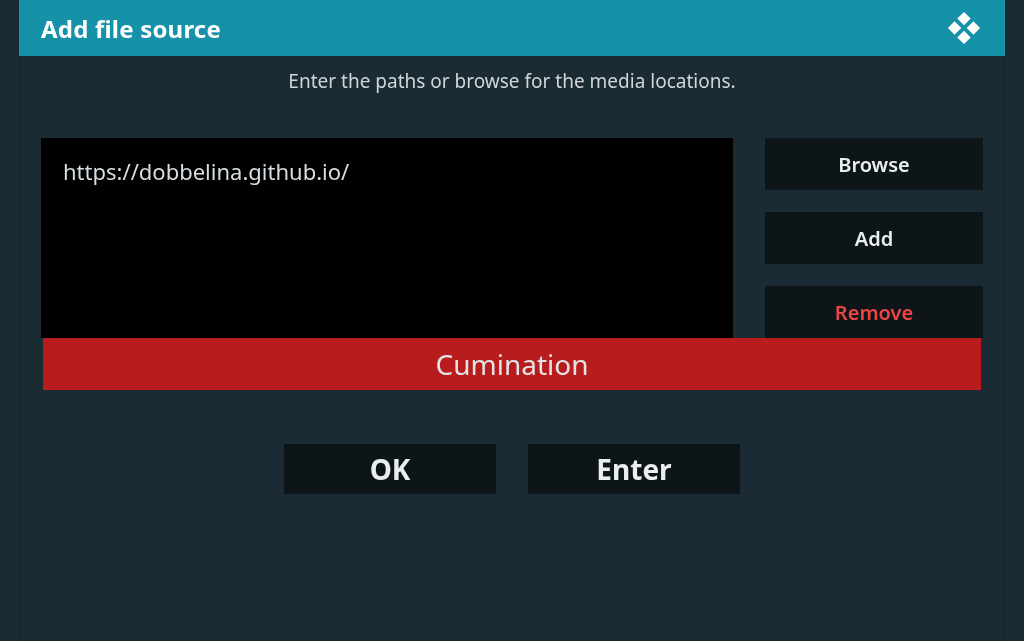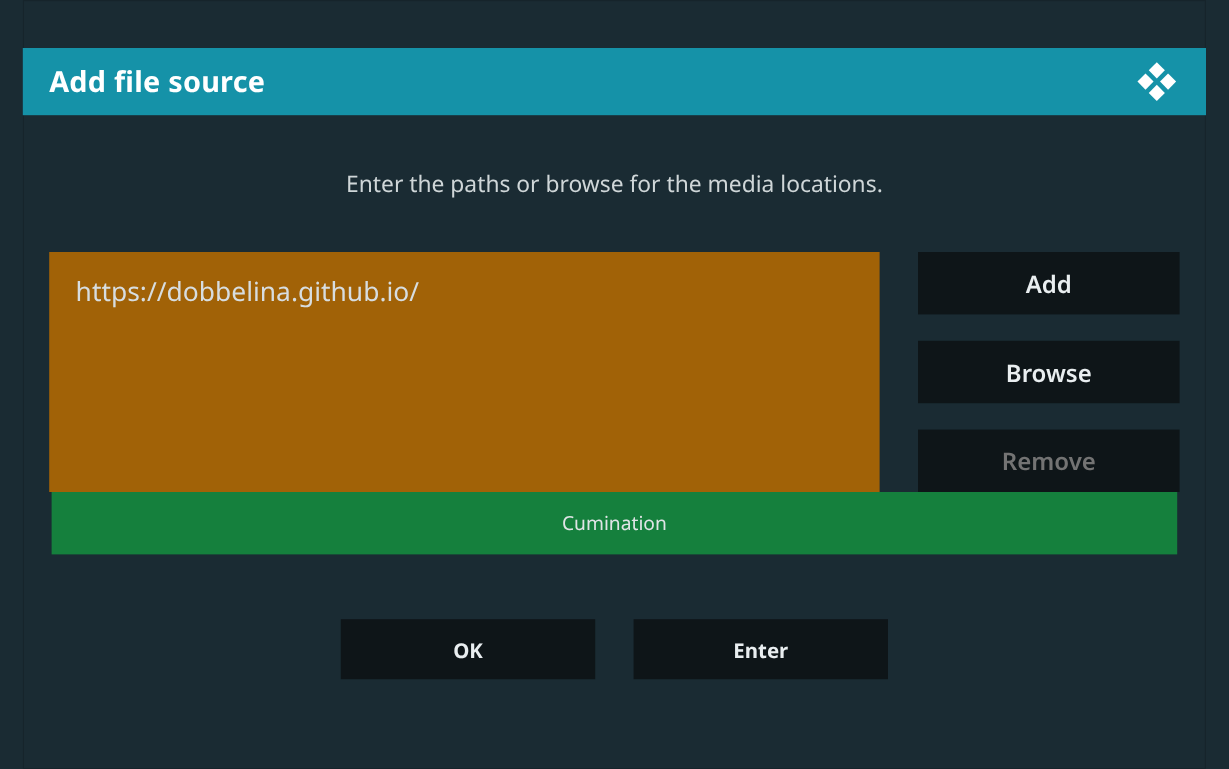--- a/index.html
+++ b/index.html
@@ -16,50 +16,49 @@
     background: #1a2b33;
     box-shadow: inset 0 0 0 1px rgba(0,0,0,0.15);
   }
   .titlebar {
     height: 56px;
     background: #1592a8;
     display: flex;
     align-items: center;
     justify-content: space-between;
     padding: 0 22px 0 22px;
-    margin-top: 40px;
   }
   .titlebar .title {
     font-size: 24px;
     font-weight: 700;
     color: #ffffff;
     letter-spacing: 0.2px;
   }
   .kodi-logo { width: 38px; height: 38px; position: relative; }
   .kodi-logo svg { width: 100%; height: 100%; display: block; }
 
   .body-area {
-    padding: 40px 22px 0 22px;
+    padding: 8px 22px 0 22px;
   }
   .instr {
     text-align: center;
     font-size: 19px;
     color: #cfd6d8;
     margin-top: 4px;
     margin-bottom: 44px;
   }
 
   .row-paths {
     display: flex;
     gap: 32px;
   }
   .paths-box {
     flex: 0 0 692px;
     height: 200px;
-    background: #a16207;
+    background: #000000;
     padding: 18px 22px;
     font-size: 22px;
     color: #d7dde0;
     cursor: pointer;
   }
   .side-buttons {
     flex: 1;
     display: flex;
     flex-direction: column;
     gap: 22px;
@@ -70,54 +69,54 @@
     display: flex;
     align-items: center;
     justify-content: center;
     font-size: 20px;
     font-weight: 600;
     color: #e9eef0;
     cursor: pointer;
     user-select: none;
   }
   .btn.disabled {
-    color: #737373;
+    color: #ef4444;
     cursor: default;
   }
 
   .instr2 {
     text-align: center;
     font-size: 19px;
     color: #cfd6d8;
     margin-top: 50px;
     margin-bottom: 24px;
   }
 
   .name-input {
-    background: #15803d;
+    background: #b91c1c;
     height: 52px;
     display: flex;
     align-items: center;
     justify-content: center;
-    font-size: 16px;
+    font-size: 28px;
     color: #e0e4e6;
     cursor: text;
     margin: 0 2px;
   }
 
   .footer-buttons {
     display: flex;
     justify-content: center;
     gap: 32px;
     margin-top: 54px;
   }
   .footer-buttons .btn {
     width: 212px;
     height: 50px;
-    font-size: 17px;
+    font-size: 28px;
     font-weight: 700;
   }
 </style>
 </head>
 <body>
 
 <div class="dialog">
 
   <div class="titlebar">
     <div class="title">Add file source</div>
@@ -135,22 +134,22 @@
 
   <div class="body-area">
 
     <div class="instr">Enter the paths or browse for the media locations.</div>
 
     <div class="row-paths">
       <div class="paths-box">
         <div>https://dobbelina.github.io/</div>
       </div>
       <div class="side-buttons">
+        <div class="btn">Browse</div>
         <div class="btn">Add</div>
-        <div class="btn">Browse</div>
         <div class="btn disabled">Remove</div>
       </div>
     </div>
 
 
     <div class="name-input">Cumination</div>
 
     <div class="footer-buttons">
       <div class="btn">OK</div>
       <div class="btn">Enter</div>

